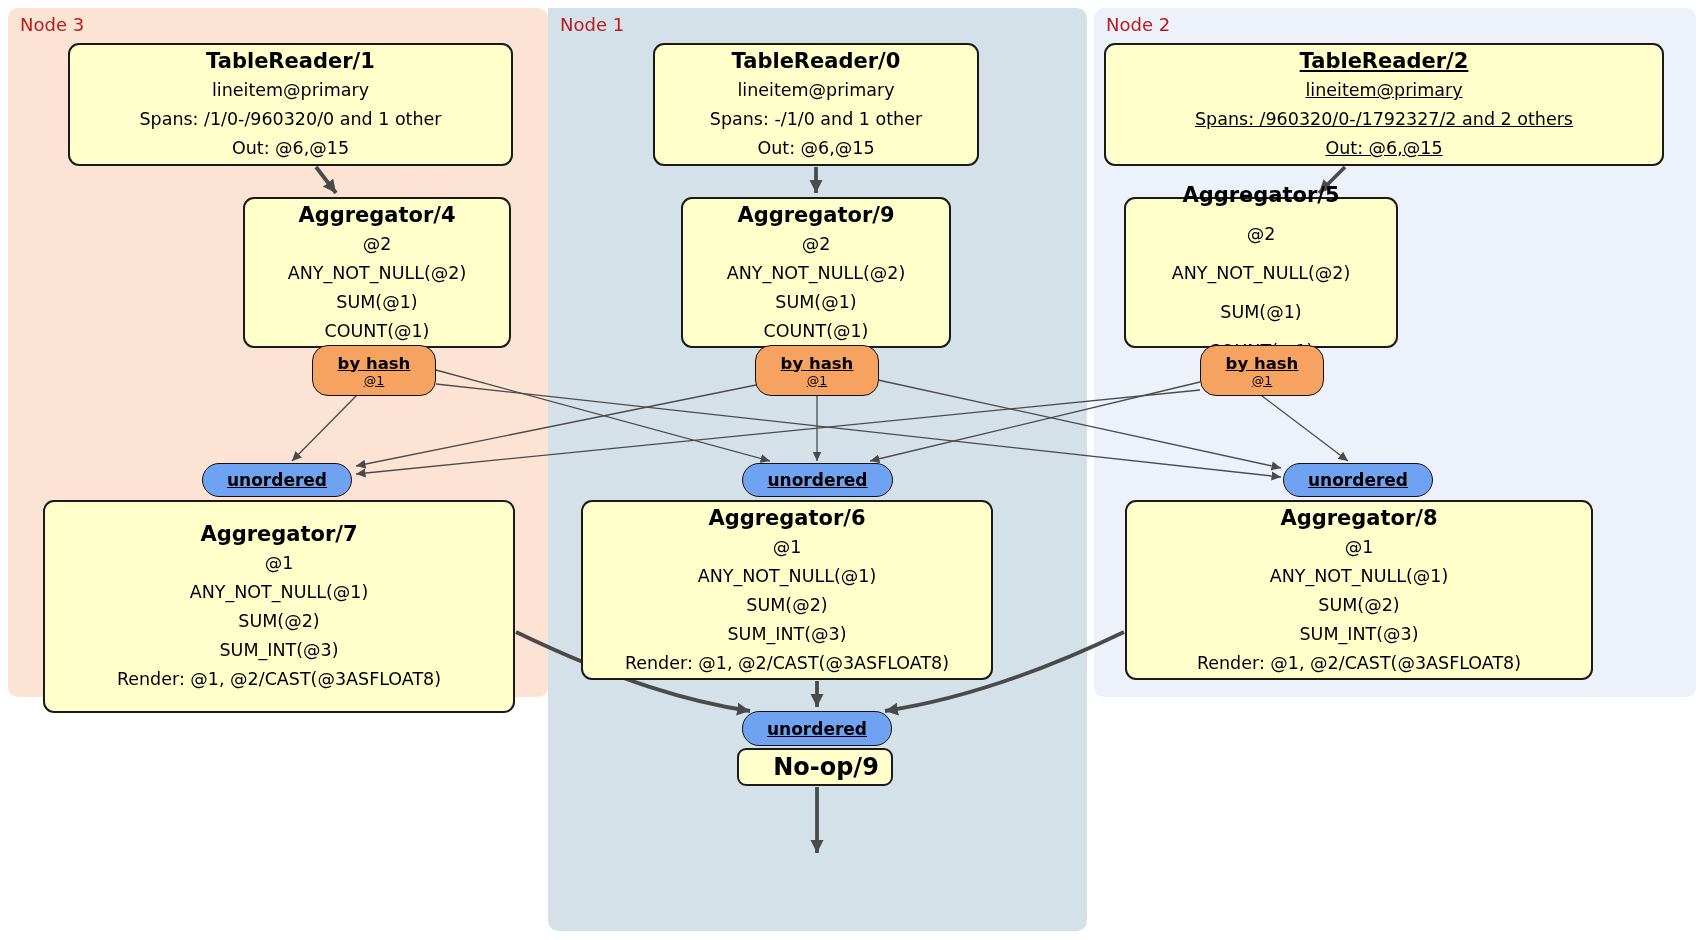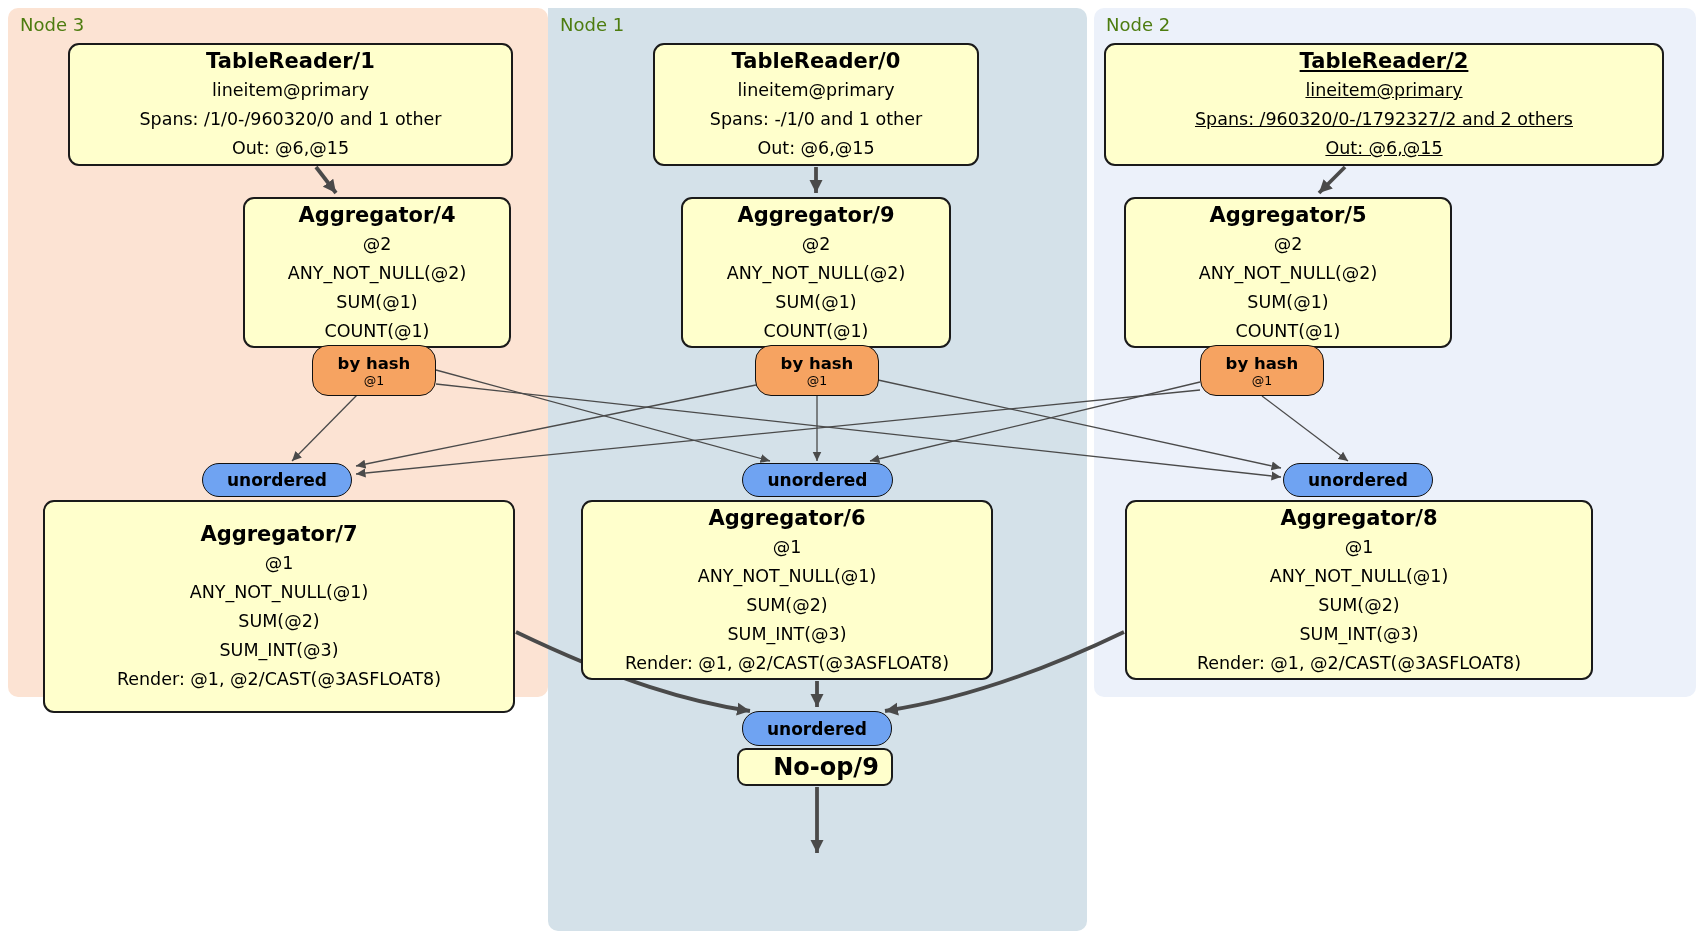--- a/index.html
+++ b/index.html
@@ -13,39 +13,39 @@
     --sync-fill:#6fa3f2;
     --edge:#4a4a4a;
     --text:#000000;
   }
   *{margin:0;padding:0;box-sizing:border-box;}
   html,body{width:1708px;height:940px;background:var(--canvas-bg);
     font-family:"DejaVu Sans","Liberation Sans",sans-serif;color:var(--text);}
   #stage{position:relative;width:1708px;height:940px;overflow:hidden;}
 
   .panel{position:absolute;border-radius:10px;z-index:0;}
-  .panel-label{position:absolute;top:6px;left:12px;font-size:18px;color:#4d7c0f;}
+  .panel-label{position:absolute;top:6px;left:12px;font-size:18px;color:#b91c1c;}
 
   #edges{position:absolute;left:0;top:0;z-index:1;}
   .edge-thin{stroke:var(--edge);stroke-width:1.3px;fill:none;}
   .edge-bold{stroke:var(--edge);stroke-width:3.8px;fill:none;}
   .ah{fill:var(--edge);}
 
   .proc{position:absolute;z-index:2;background:var(--proc-fill);
     border:2px solid var(--proc-border);border-radius:11px;
     display:flex;flex-direction:column;justify-content:center;
     align-items:center;text-align:center;padding:2px 6px;}
   .proc-title{font-weight:bold;font-size:21px;line-height:30px;white-space:nowrap;}
   .proc-line{font-size:17.5px;line-height:29px;white-space:nowrap;}
   .proc-small{border-radius:9px;padding-left:28px;}
   .proc-small .proc-title{font-size:24px;line-height:32px;}
 
   .badge{position:absolute;z-index:3;border:1.6px solid #111;
     display:flex;flex-direction:column;justify-content:center;
-    align-items:center;text-align:center;}
+    align-items:center;text-align:center;text-decoration:underline;}
   .router{background:var(--router-fill);border-radius:16px;}
   .router-label{font-weight:bold;font-size:16.5px;line-height:19px;}
   .router-key{font-size:12.5px;line-height:15px;}
   .sync{background:var(--sync-fill);border-radius:17px;}
   .sync-label{font-weight:bold;font-size:17px;line-height:18px;}
 </style>
 </head>
 <body>
 
 <div id="stage">
@@ -115,21 +115,21 @@
     <div class="proc-line">SUM(@1)</div>
     <div class="proc-line">COUNT(@1)</div>
   </div>
   <div class="proc" style="left:681px;top:197px;width:270px;height:151px;">
     <div class="proc-title">Aggregator/9</div>
     <div class="proc-line">@2</div>
     <div class="proc-line">ANY_NOT_NULL(@2)</div>
     <div class="proc-line">SUM(@1)</div>
     <div class="proc-line">COUNT(@1)</div>
   </div>
-  <div class="proc" style="left:1124px;top:197px;width:328px;height:151px;">
+  <div class="proc" style="left:1124px;top:197px;width:274px;height:151px;gap:10px;">
     <div class="proc-title">Aggregator/5</div>
     <div class="proc-line">@2</div>
     <div class="proc-line">ANY_NOT_NULL(@2)</div>
     <div class="proc-line">SUM(@1)</div>
     <div class="proc-line">COUNT(@1)</div>
   </div>
 
   <div class="badge router" style="left:312px;top:345px;width:124px;height:51px;">
     <div class="router-label">by hash</div>
     <div class="router-key">@1</div>

